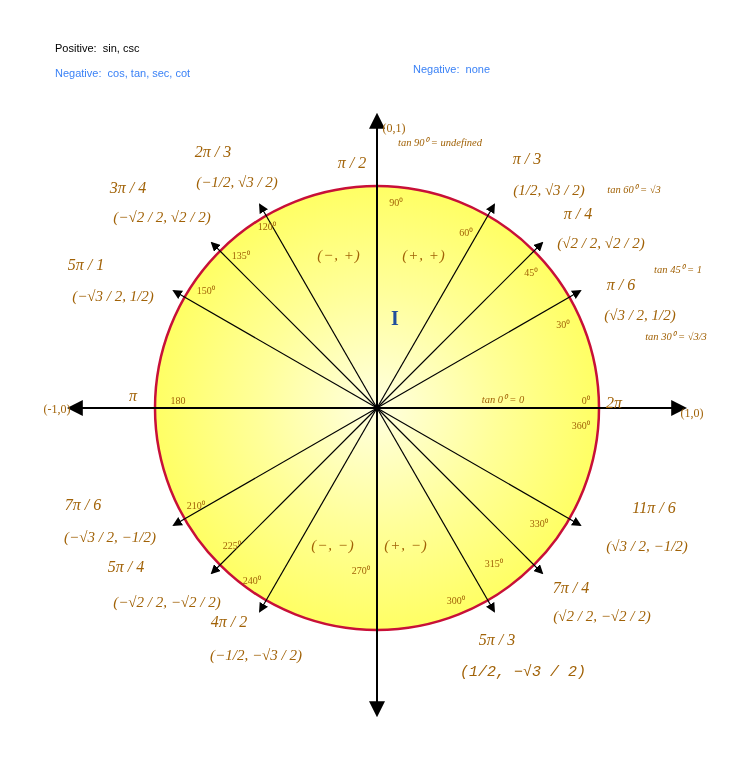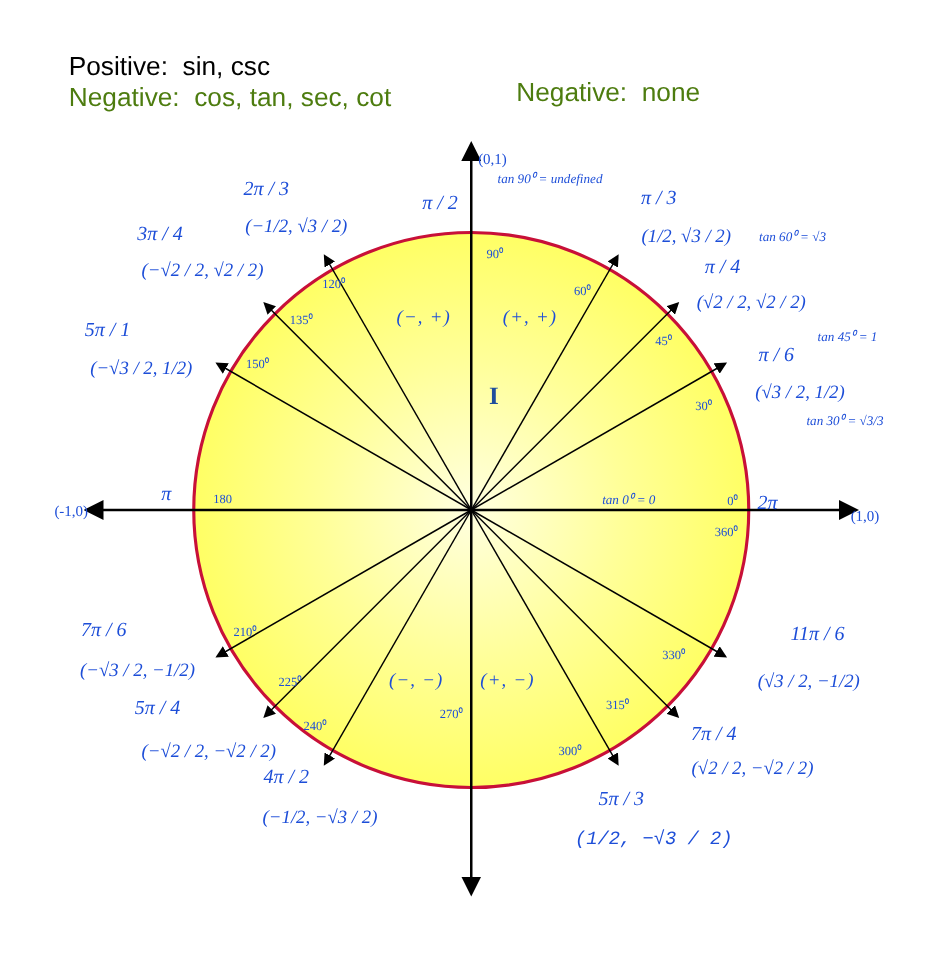--- a/index.html
+++ b/index.html
@@ -1,22 +1,22 @@
 <!DOCTYPE html>
 <html><head>
 <meta charset="utf-8">
 <style>
   html,body{margin:0;padding:0;background:#ffffff;}
   .stage{position:relative;width:750px;height:768px;background:#ffffff;overflow:hidden;
          font-family:"Liberation Serif",serif;}
   svg.fig{position:absolute;left:0;top:0;}
-  .hdr{position:absolute;font-family:"Liberation Sans",sans-serif;font-size:21px;
+  .hdr{position:absolute;font-family:"Liberation Sans",sans-serif;font-size:11px;
        color:#000;white-space:nowrap;}
-  .hdr.blue{color:#4d7c0f;}
-  .lbl{position:absolute;transform:translate(-50%,-50%);white-space:nowrap;color:#1d4ed8;}
+  .hdr.blue{color:#3b82f6;}
+  .lbl{position:absolute;transform:translate(-50%,-50%);white-space:nowrap;color:#a16207;}
   .rad{font-style:italic;font-size:16px;}
   .deg{font-size:10px;}
   .coord{font-style:italic;font-size:15px;}
   .tan{font-style:italic;font-size:10.5px;}
   .sign{font-style:italic;font-size:15px;letter-spacing:1px;}
   .axisl{font-size:12px;}
   .roman{font-weight:bold;font-size:20px;color:#1f4e9c;font-style:normal;
          font-family:"Liberation Serif",serif;}
 </style>
 </head>

